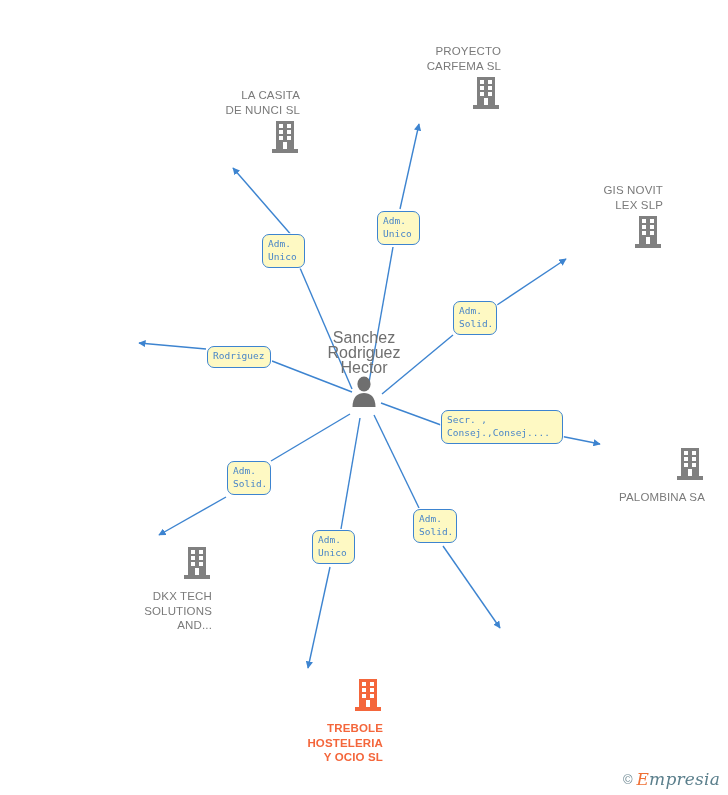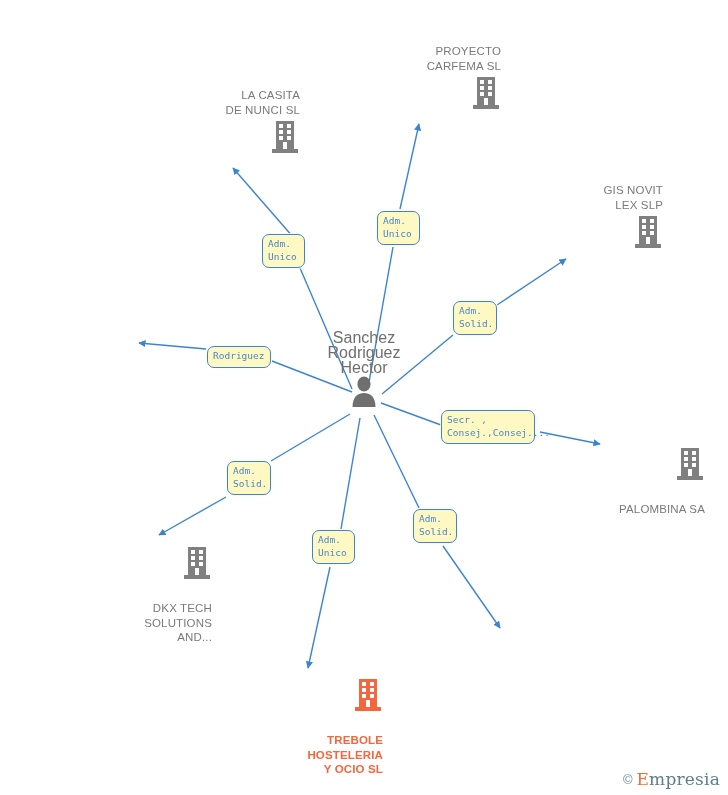--- a/index.html
+++ b/index.html
@@ -39,21 +39,21 @@
     line-height: 0;
   }
   .node .caption {
     display: block;
     font-size: 11.5px;
     line-height: 14.5px;
     color: #7a7a7a;
     letter-spacing: .15px;
     white-space: pre-line;
   }
-  .node.below .caption { margin-top: 20px; }
+  .node.below .caption { margin-top: 8px; }
   .node.above .caption { margin-bottom: 2px; }
   .node.highlight .caption {
     color: #f4663b;
     font-weight: bold;
   }
 
   
   .person {
     position: absolute;
     width: 160px;
@@ -97,20 +97,21 @@
     align-items: center;
     gap: 4px;
     font-size: 16px;
   }
   #watermark .copy {
     color: #6f8a94;
     font-size: 13px;
   }
   #watermark .brand {
     font-family: "DejaVu Serif", "Liberation Serif", serif;
+    font-style: italic;
     font-size: 17px;
     color: #5b7f8c;
     letter-spacing: .2px;
     text-align: right;
   }
   #watermark .brand .cap { color: #ef7035; }
 </style>
 </head>
 <body>
 
@@ -293,21 +294,21 @@
 Unico</div>
 
   <div class="elabel" style="left:377px; top:211px; width:43px;">Adm.
 Unico</div>
 
   <div class="elabel" style="left:453px; top:301px; width:44px;">Adm.
 Solid.</div>
 
   <div class="elabel" style="left:207px; top:346px; width:64px;">Rodriguez</div>
 
-  <div class="elabel" style="left:441px; top:410px; width:94px;">Secr. ,
+  <div class="elabel" style="left:441px; top:410px; width:122px;">Secr. ,
 Consej.,Consej....</div>
 
   <div class="elabel" style="left:227px; top:461px; width:44px;">Adm.
 Solid.</div>
 
   <div class="elabel" style="left:312px; top:530px; width:43px;">Adm.
 Unico</div>
 
   <div class="elabel" style="left:413px; top:509px; width:44px;">Adm.
 Solid.</div>

